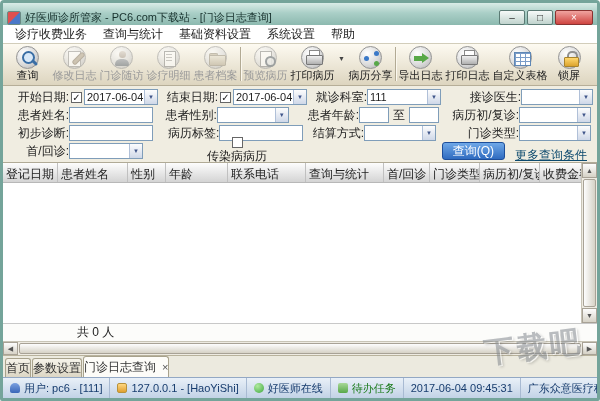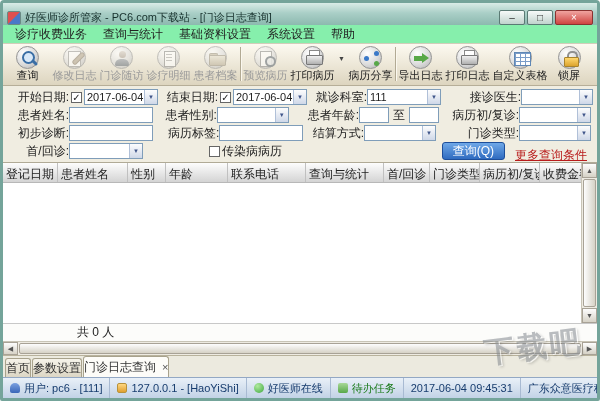--- a/index.html
+++ b/index.html
@@ -14,21 +14,21 @@
               display:flex; align-items:flex-end; padding:0 4px; gap:4px; }
   .app-icon { width:14px; height:14px; flex:none; border-radius:2px;
               background:linear-gradient(135deg,#e05050 0 48%,#4a78c8 52% 100%); border:1px solid #6a8a84; }
   .title-text { flex:1; font-size:11px; color:#16302c; white-space:nowrap; overflow:hidden; }
   .win-controls { display:flex; gap:2px; }
   .win-btn { width:26px; height:15px; border:1px solid #5a7a74; border-radius:2px; text-align:center;
              background:linear-gradient(#f6faf9,#c0d3cd); font-size:10px; line-height:13px; color:#333; cursor:default; }
   .win-btn.close { width:38px; background:linear-gradient(#f0a4a0,#cf4440); color:#fff; border-color:#8a3230; }
 
   
-  .menubar { height:19px; flex:none; background:#86efac; border-bottom:1px solid #d2cdba;
+  .menubar { height:19px; flex:none; background:#ffffff; border-bottom:1px solid #d2cdba;
              display:flex; align-items:center; padding-left:4px; font-size:12px; color:#222; }
   .menu-item { padding:1px 8px; white-space:nowrap; }
 
   
   .toolbar { height:42px; flex:none; background:linear-gradient(#fdfaf1,#ddd5bf); border-bottom:1px solid #b6ae98;
              display:flex; align-items:flex-start; padding:1px 1px 0; overflow:hidden; }
   .tbtn { width:47px; flex:none; display:flex; flex-direction:column; align-items:center; padding-top:1px; }
   .tbtn.wide { width:58px; } .tbtn.narrow { width:40px; }
   .tbtn .lbl { font-size:11px; line-height:13px; color:#222; white-space:nowrap; }
   .tbtn.disabled .lbl { color:#9a9a9a; }
@@ -87,25 +87,25 @@
   .cb.checked::after { content:"✓"; }
   .combo { height:16px; border:1px solid #7f9db9; background:#fff; display:flex; font-size:11px; }
   .combo .val { flex:1; padding:1px 2px; line-height:12px; white-space:nowrap; overflow:hidden; }
   .combo .arr { width:13px; flex:none; background:linear-gradient(#fdfdfd,#cfd8e8); border-left:1px solid #b0c0d8;
         font-size:6px; display:flex; align-items:center; justify-content:center; color:#40568a; }
   .w74 { width:74px; } .w72 { width:72px; }
   .inp { height:16px; border:1px solid #7f9db9; background:#fff; font-size:11px; padding:0 2px;
          font-family:"Liberation Sans","DejaVu Sans",sans-serif; }
   .inp.wide { width:84px; } .inp.tiny { width:30px; }
   .age-sep { margin:0 4px; }
-  .cb-group { margin-left:42px; }
+  .cb-group { margin-left:42px;flex-direction:column; }
   .btn-query { height:18px; margin-left:auto; padding:0 10px; background:linear-gradient(#6fa8e8,#2f6bc0);
          border:1px solid #1d4e9a; border-radius:3px; color:#fff; font-size:12px; line-height:15px;
          font-family:"Liberation Sans","DejaVu Sans",sans-serif; }
-  .more-link { color:#b91c1c; text-decoration:underline; font-size:12px; margin:8px 4px 0 10px; white-space:nowrap; }
+  .more-link { color:#0c4a6e; text-decoration:underline; font-size:12px; margin:8px 4px 0 10px; white-space:nowrap; }
 
   
   .grid { flex:1; display:flex; flex-direction:column; border-top:1px solid #b0aa96; background:#fff; min-height:0; }
   .grid-top { flex:1; display:flex; min-height:0; }
   .grid-content { flex:1; display:flex; flex-direction:column; overflow:hidden; }
   .grid-head { height:20px; flex:none; display:flex; background:linear-gradient(#fdfdfd,#e4e4e4 60%,#d4d4d4);
          border-bottom:1px solid #b8b8b8; }
   .hc { flex:none; border-right:1px solid #c0c0c0; padding:3px 3px 0; font-size:12px; color:#222;
         white-space:nowrap; overflow:hidden; }
   .c0{width:55px}.c1{width:70px}.c2{width:38px}.c3{width:62px}.c4{width:78px}

